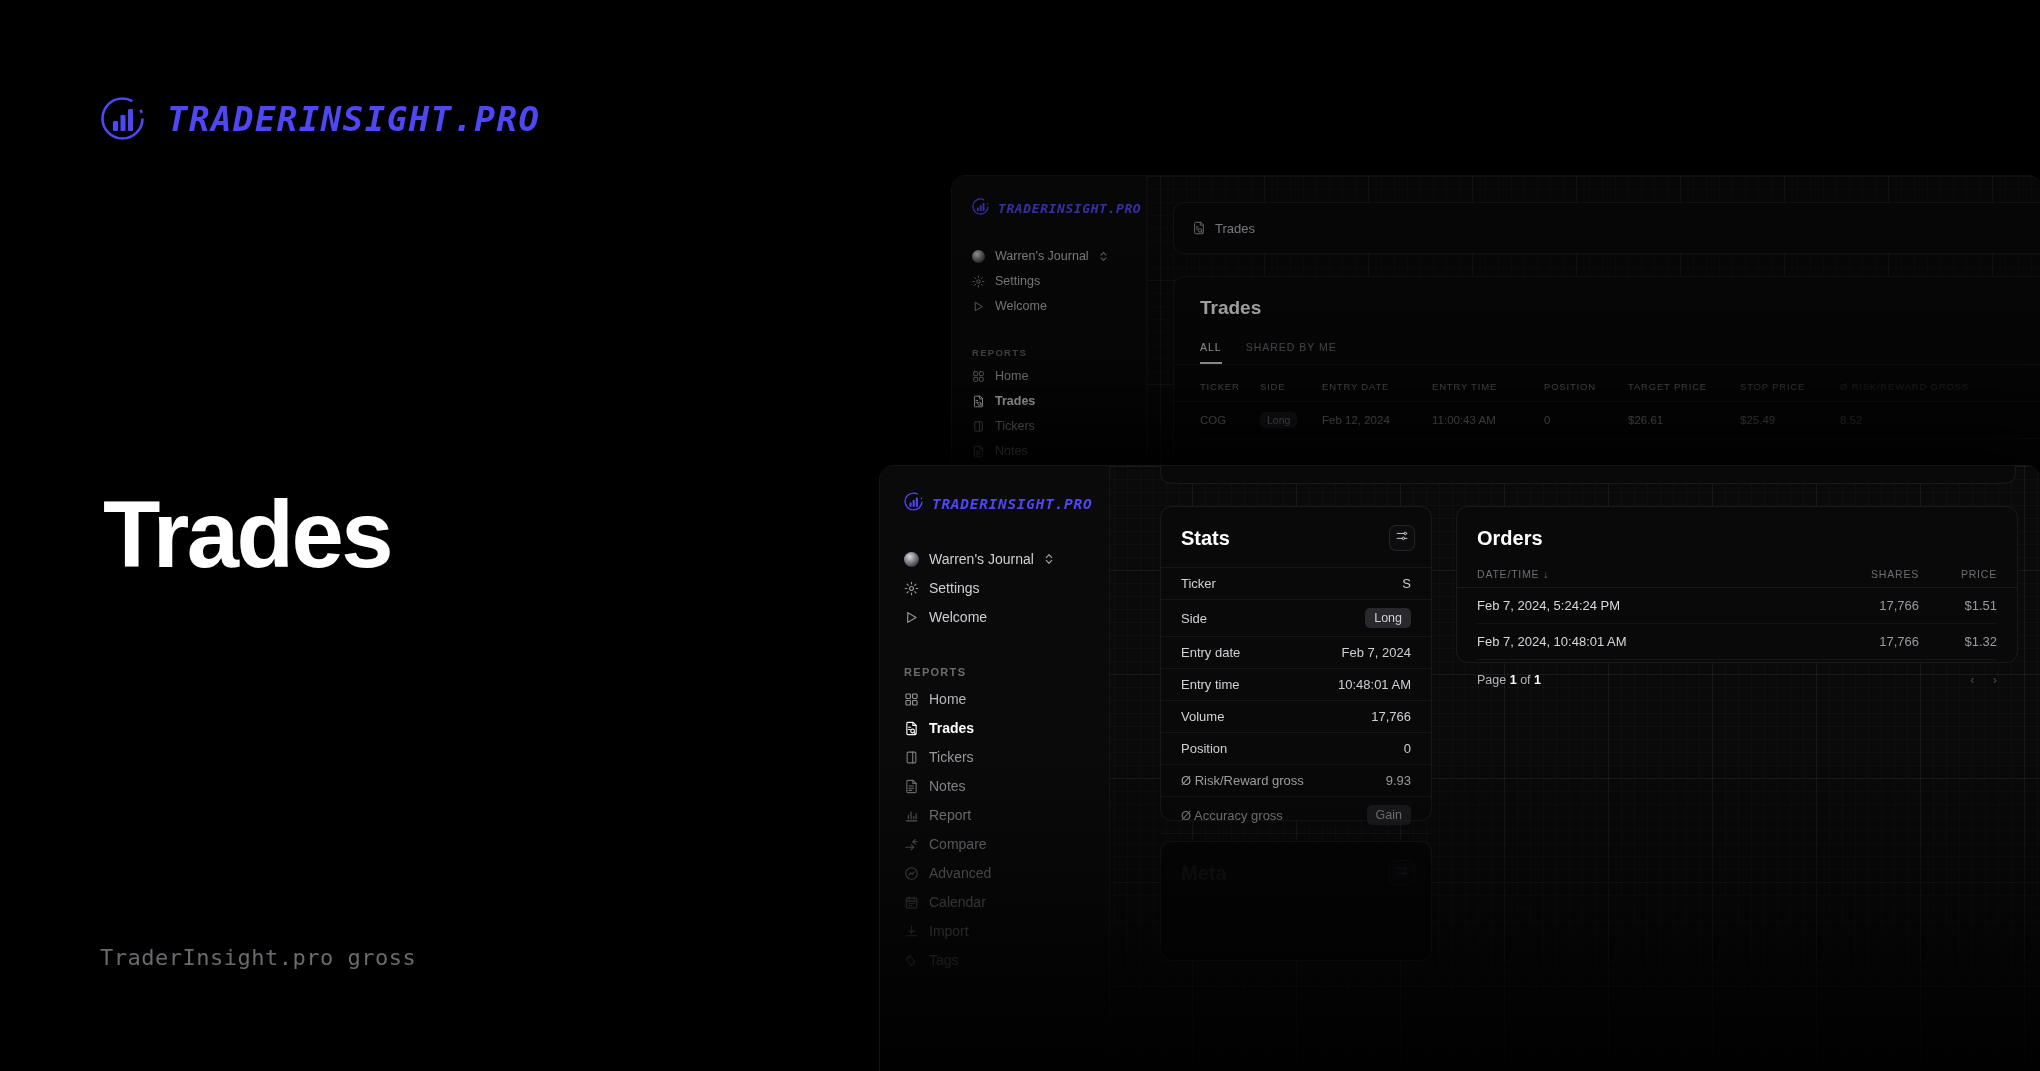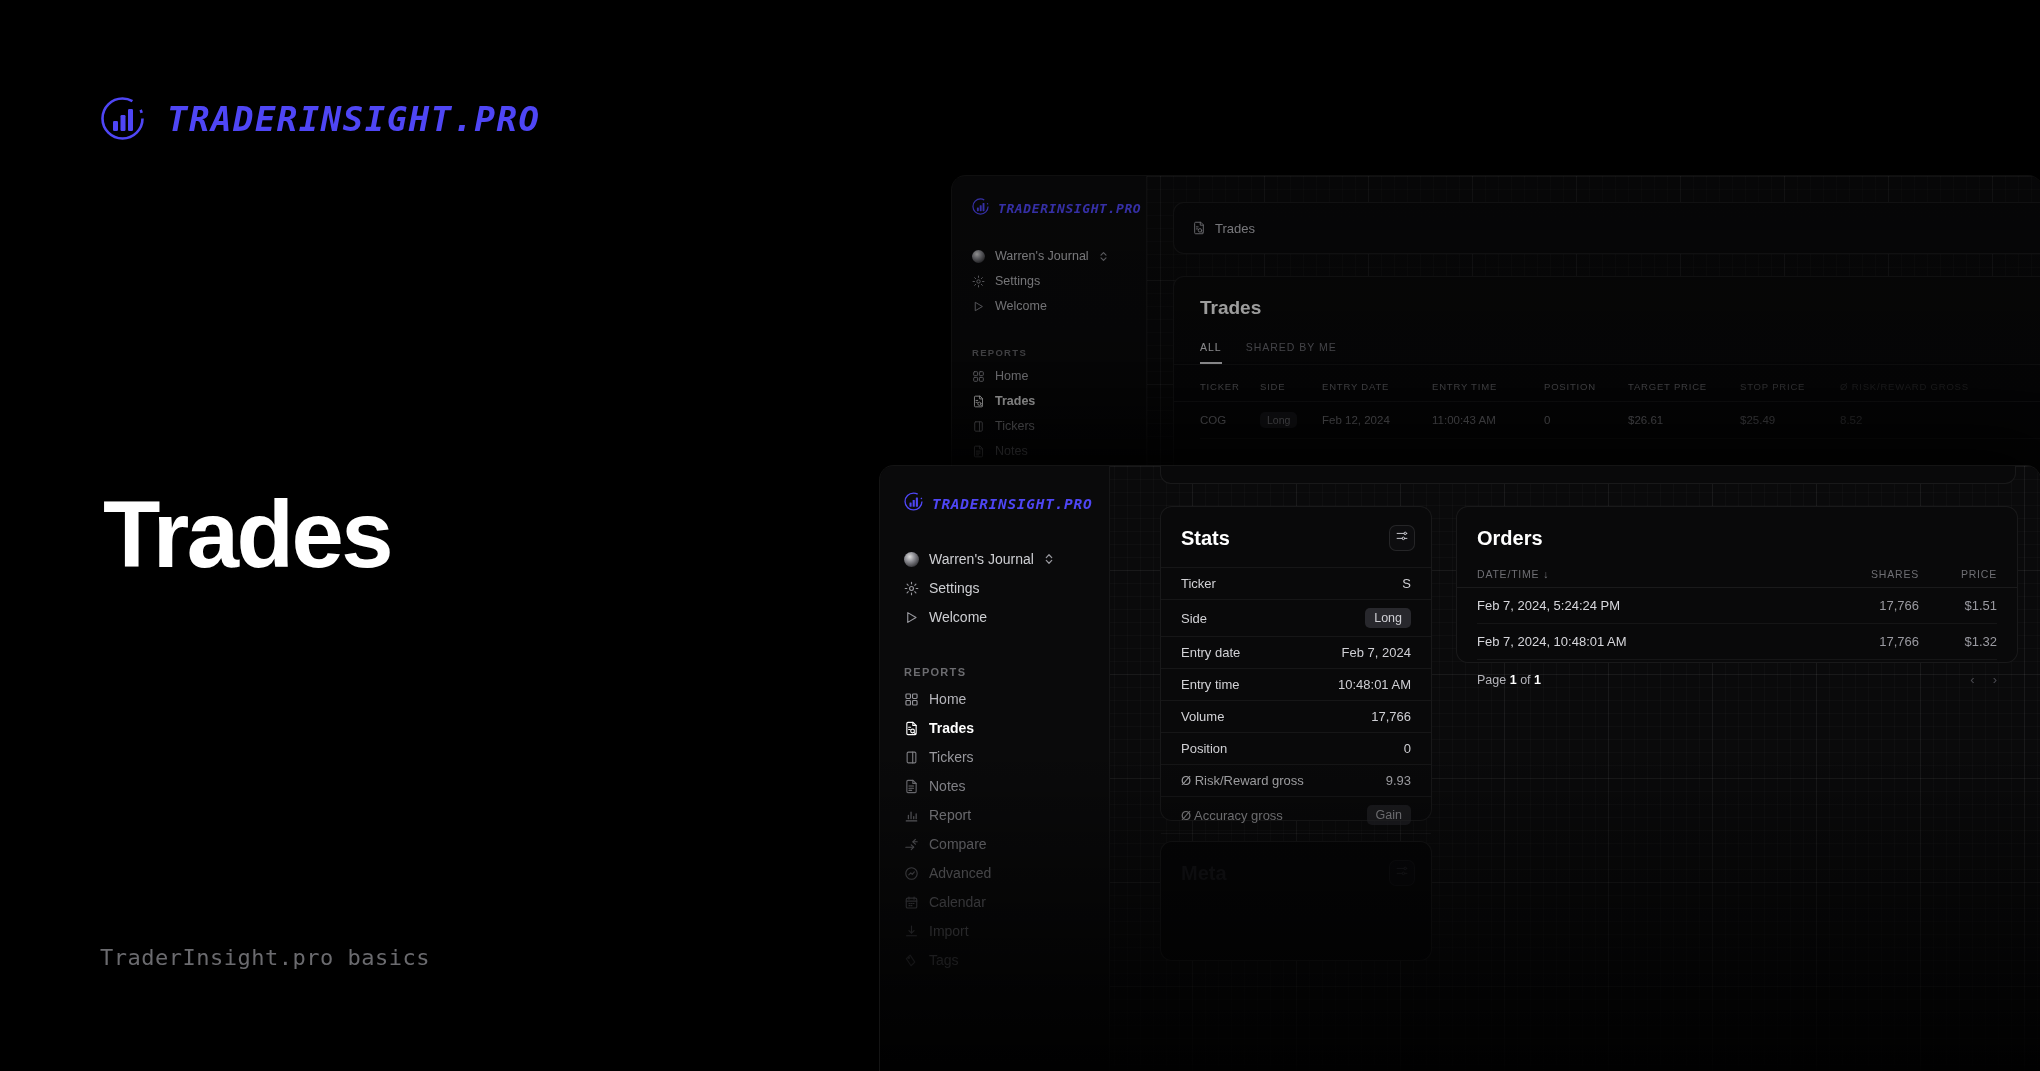--- a/index.html
+++ b/index.html
@@ -93,21 +93,21 @@
         <circle cx="22.5" cy="22.5" r="20" fill="none" stroke="#4f46f5" stroke-width="2.6" stroke-dasharray="104 12 3 8 3 8"></circle>
         <rect x="13" y="25" width="5" height="10" rx="1.2" fill="#4f46f5"></rect>
         <rect x="20.5" y="19" width="5" height="16" rx="1.2" fill="#4f46f5"></rect>
         <rect x="28" y="13" width="5" height="22" rx="1.2" fill="#4f46f5"></rect>
       </svg>
     </div>
     <div class="brand-name">TRADERINSIGHT.PRO</div>
   </div>
 
   <div class="hero-title">Trades</div>
-  <div class="hero-sub">TraderInsight.pro basics</div>
+  <div class="hero-sub">TraderInsight.pro gross</div>
 
   <div class="win" id="backwin" style="left:952px; top:176px; width:1090px; height:620px;
               box-shadow:0 0 0 1px rgba(255,255,255,.06), 0 40px 90px rgba(0,0,0,.9);">
     <div class="grid-bg"></div>
     <div class="win-inner">
 
       <div class="sidebar" style="width:195px; padding:22px 0 0 0;">
         <div class="sb-logo" style="padding:0 0 0 20px;">
           <div class="sb-logo-mark">
             <svg width="17" height="17" viewBox="0 0 45 45">

